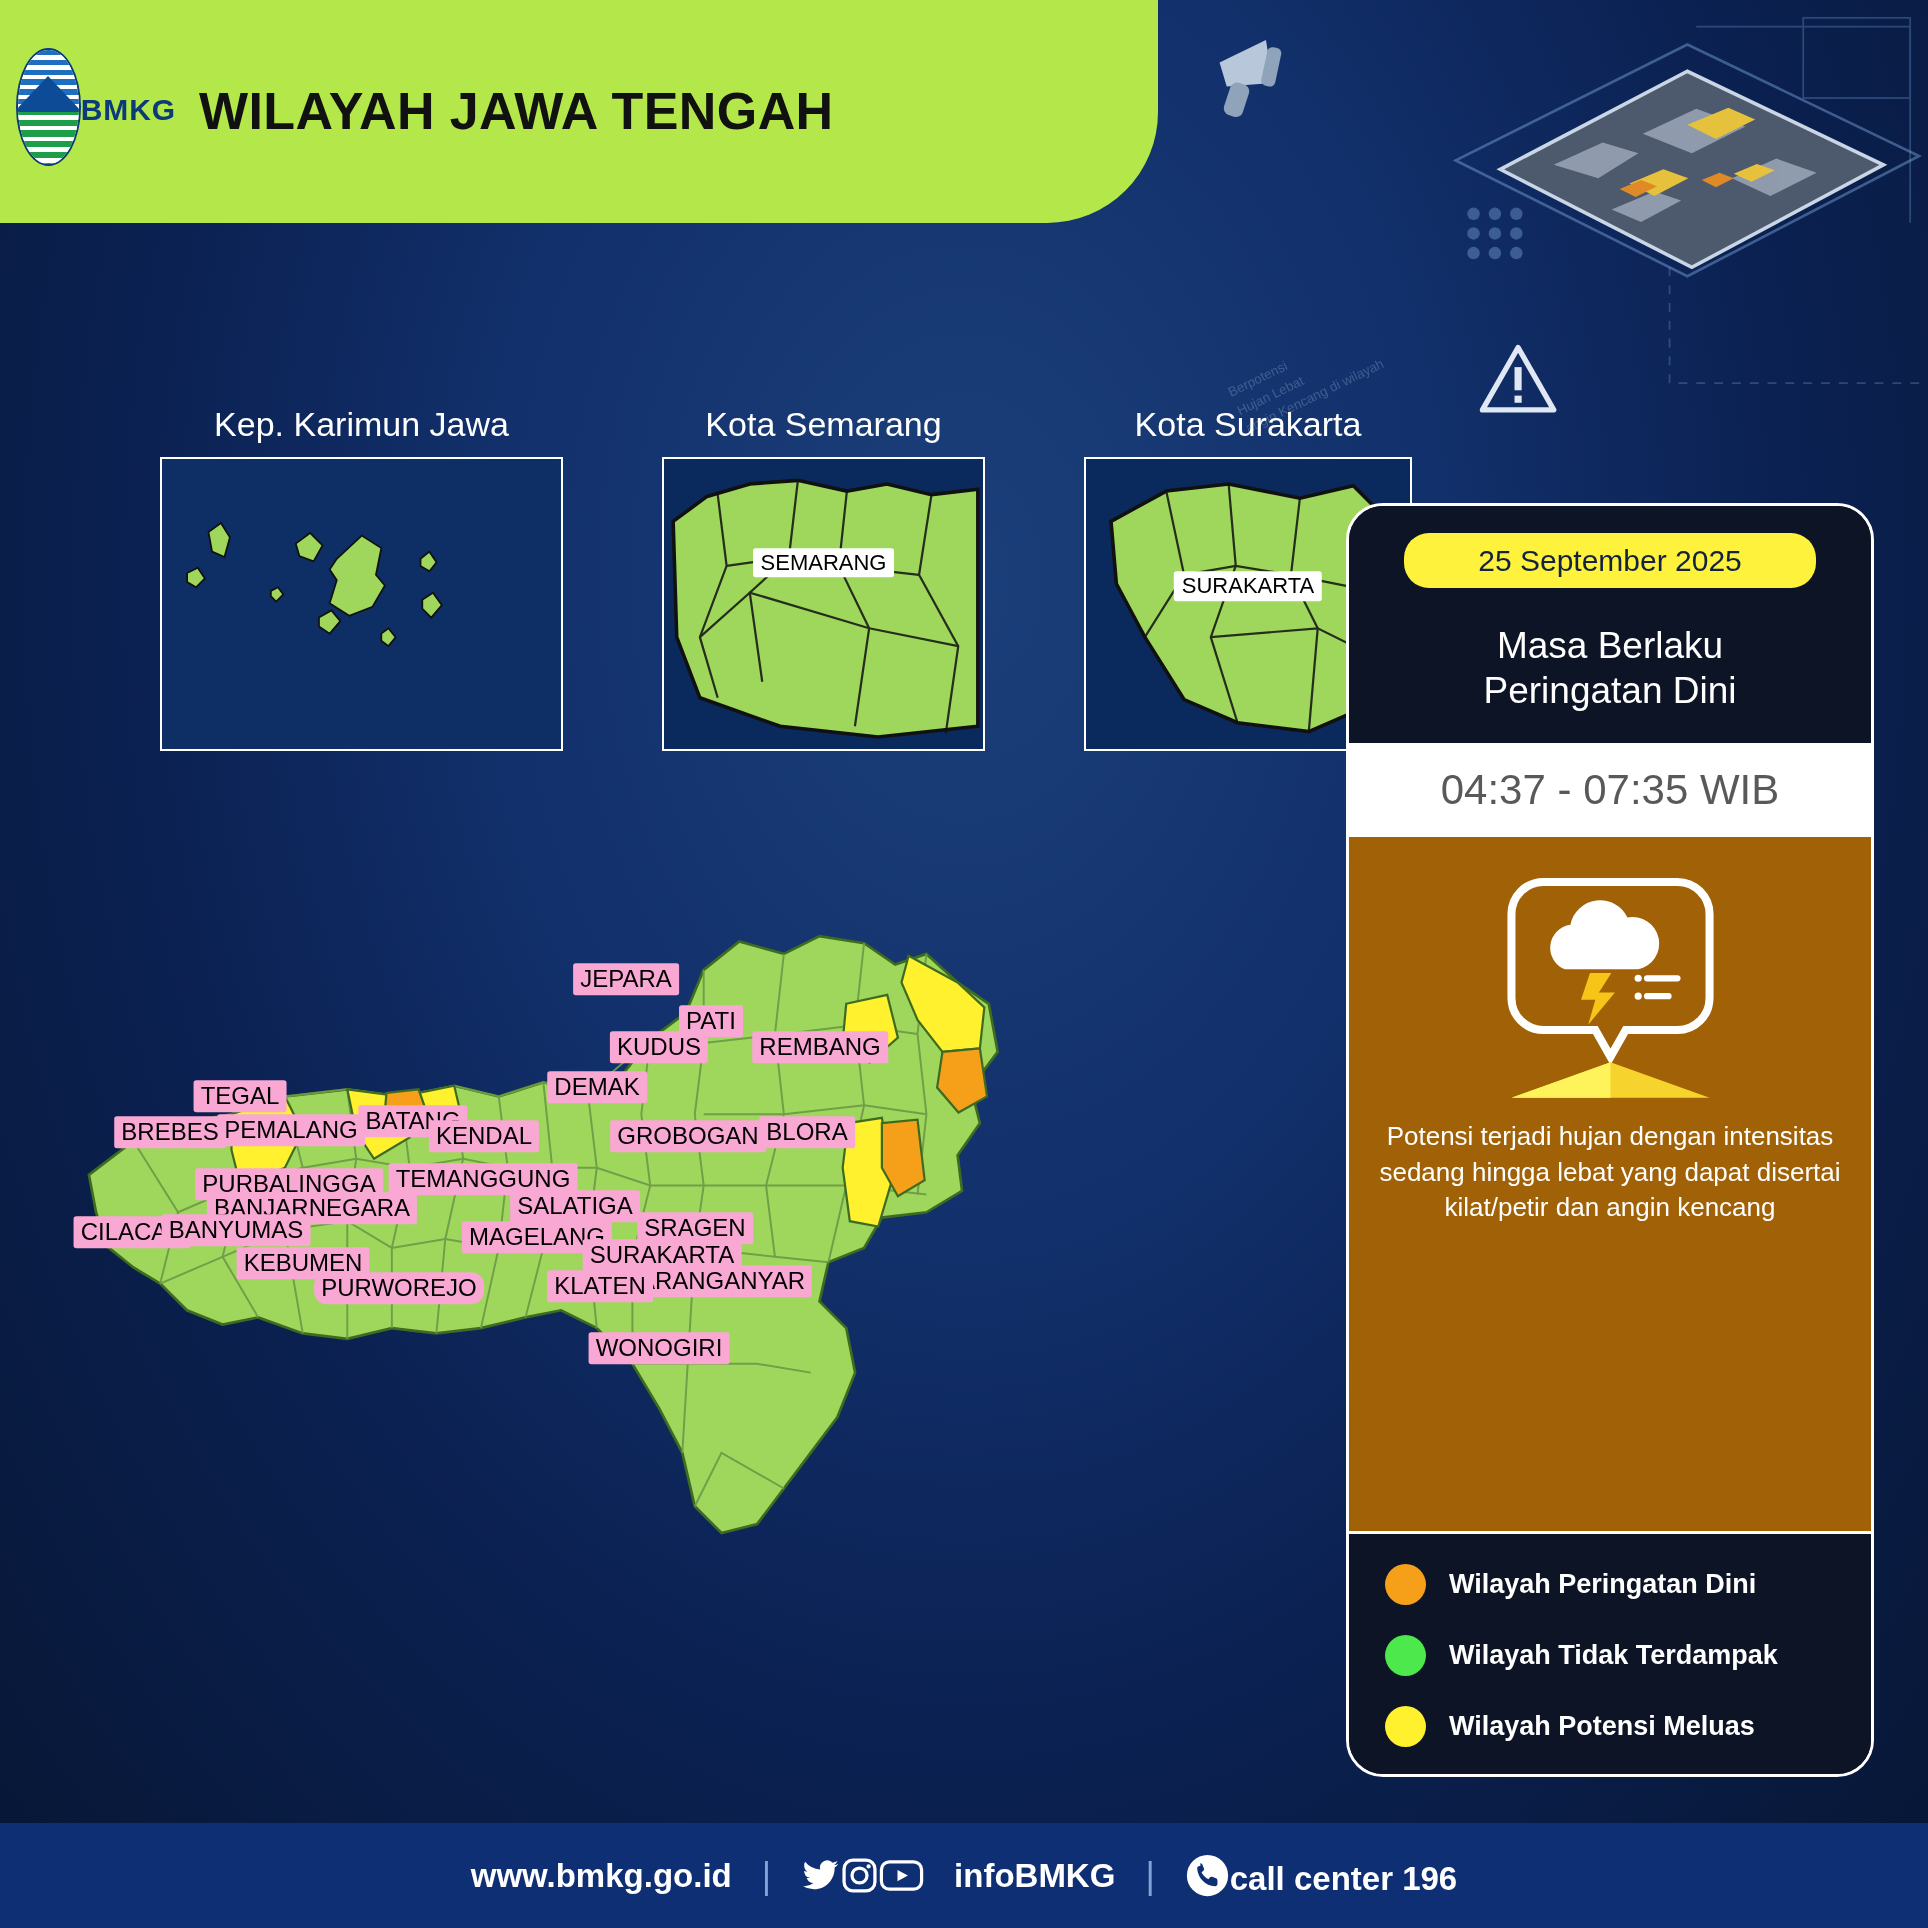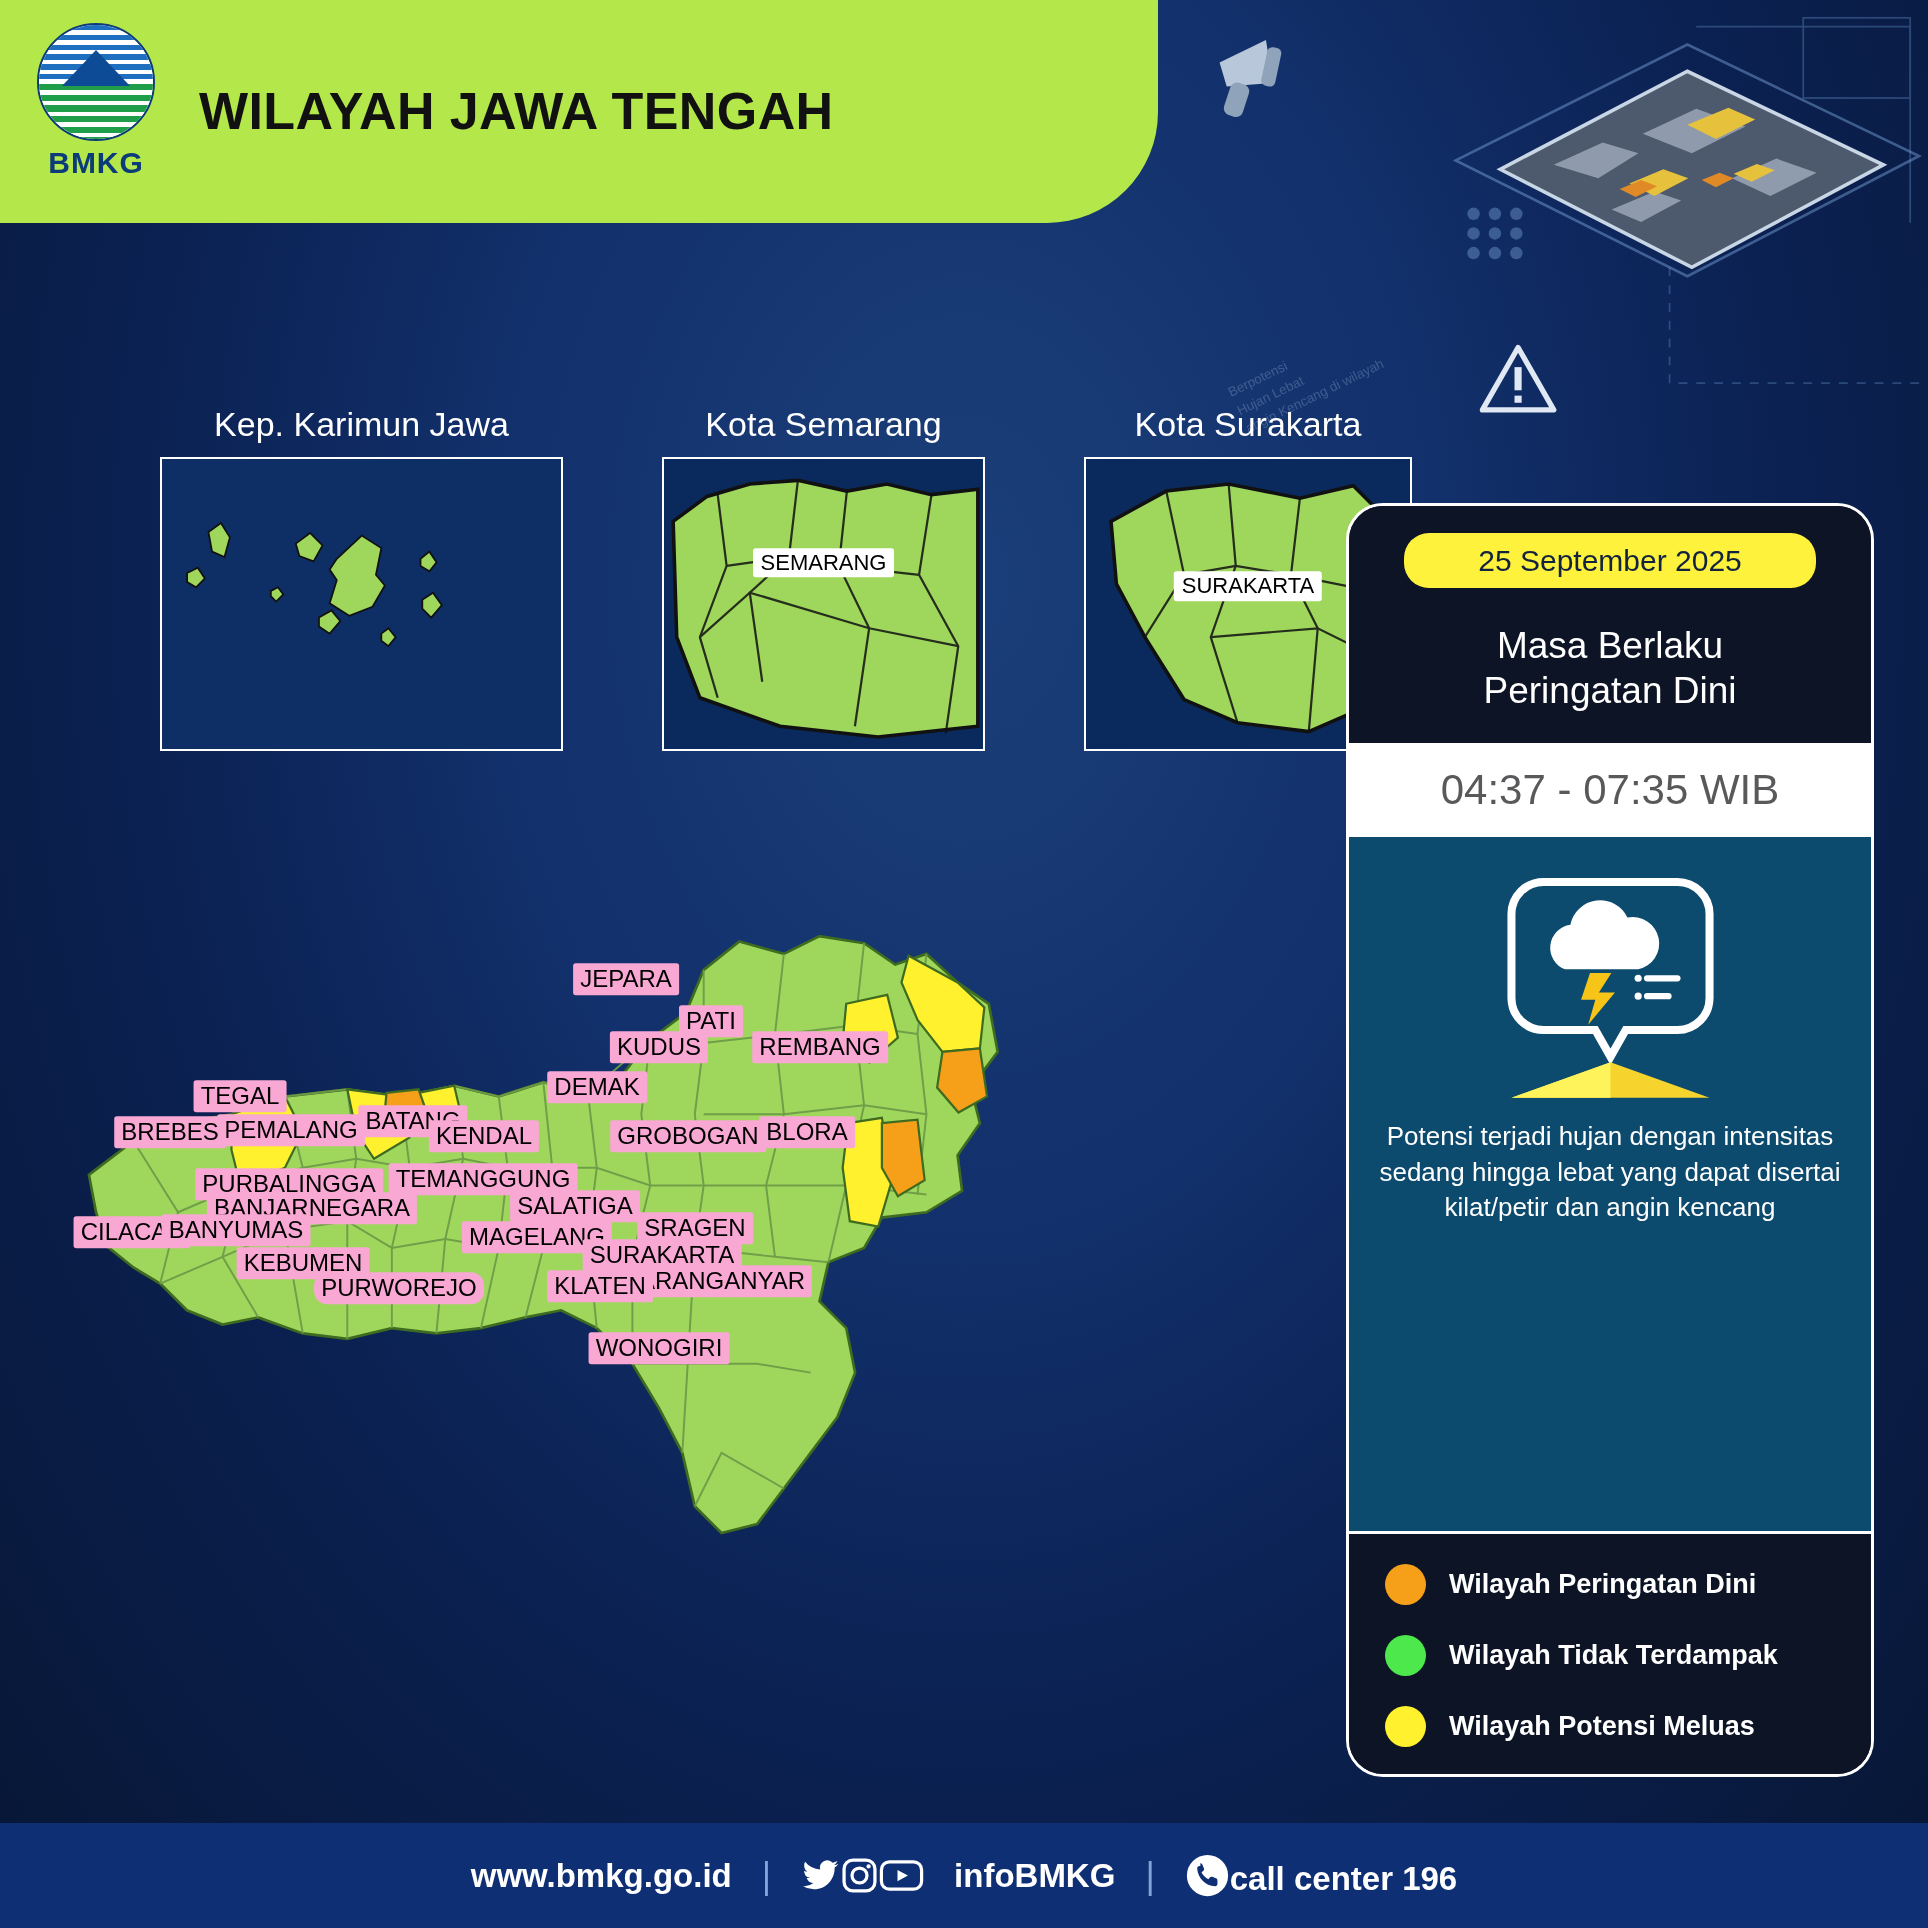--- a/index.html
+++ b/index.html
@@ -15,21 +15,21 @@
 
   
   .header-bar {
     position: absolute; top: 0; left: 0; width: 1158px; height: 223px;
     background: #b4e84a;
     border-bottom-right-radius: 111px;
     display: flex; align-items: center;
   }
   .logo-wrap {
     width: 160px; height: 169px; margin-left: 16px; margin-top: -9px;
-    display: flex; flex-direction: column; align-items: center; 
+    display: flex; flex-direction: row; align-items: center; justify-content: center;
   }
   .logo-circle {
     width: 118px; height: 118px; border-radius: 50%;
     background: #ffffff; border: 2.7px solid #0c3c78;
     position: relative; overflow: hidden;
     display: flex; align-items: center; justify-content: center;
   }
   .logo-circle .sky {
     position: absolute; top: 0; left: 0; right: 0; height: 52%;
     background: repeating-linear-gradient(to bottom, #1f6fc0 0 5.3px, #ffffff 5.3px 9.8px);
@@ -94,21 +94,21 @@
     margin: 0 39px; padding: 10.7px 0; border-radius: 25px; font-weight: normal;
   }
   .panel-subtitle {
     color: #ffffff; font-size: 37px; line-height: 1.2; margin-top: 36px;
   }
   .time-row {
     background: #ffffff; color: #59595b; font-size: 42px;
     text-align: center; padding: 23px 0;
   }
   .panel-mid {
-    background: #0c4a6e; flex: 1; padding: 36px 30px 12.5px; text-align: center;
+    background: #a16207; flex: 1; padding: 36px 30px 12.5px; text-align: center;
     display: flex; flex-direction: column; align-items: center;
   }
   .warn-icon { width: 241px; height: 232px; position: relative; }
   .panel-desc {
     color: #ffffff; font-size: 26px; line-height: 1.35; margin-top: 14.3px;
   }
   .legend {
     border-top: 3.6px solid #ffffff; background: #0d1426;
     padding: 30px 36px 27px;
   }

